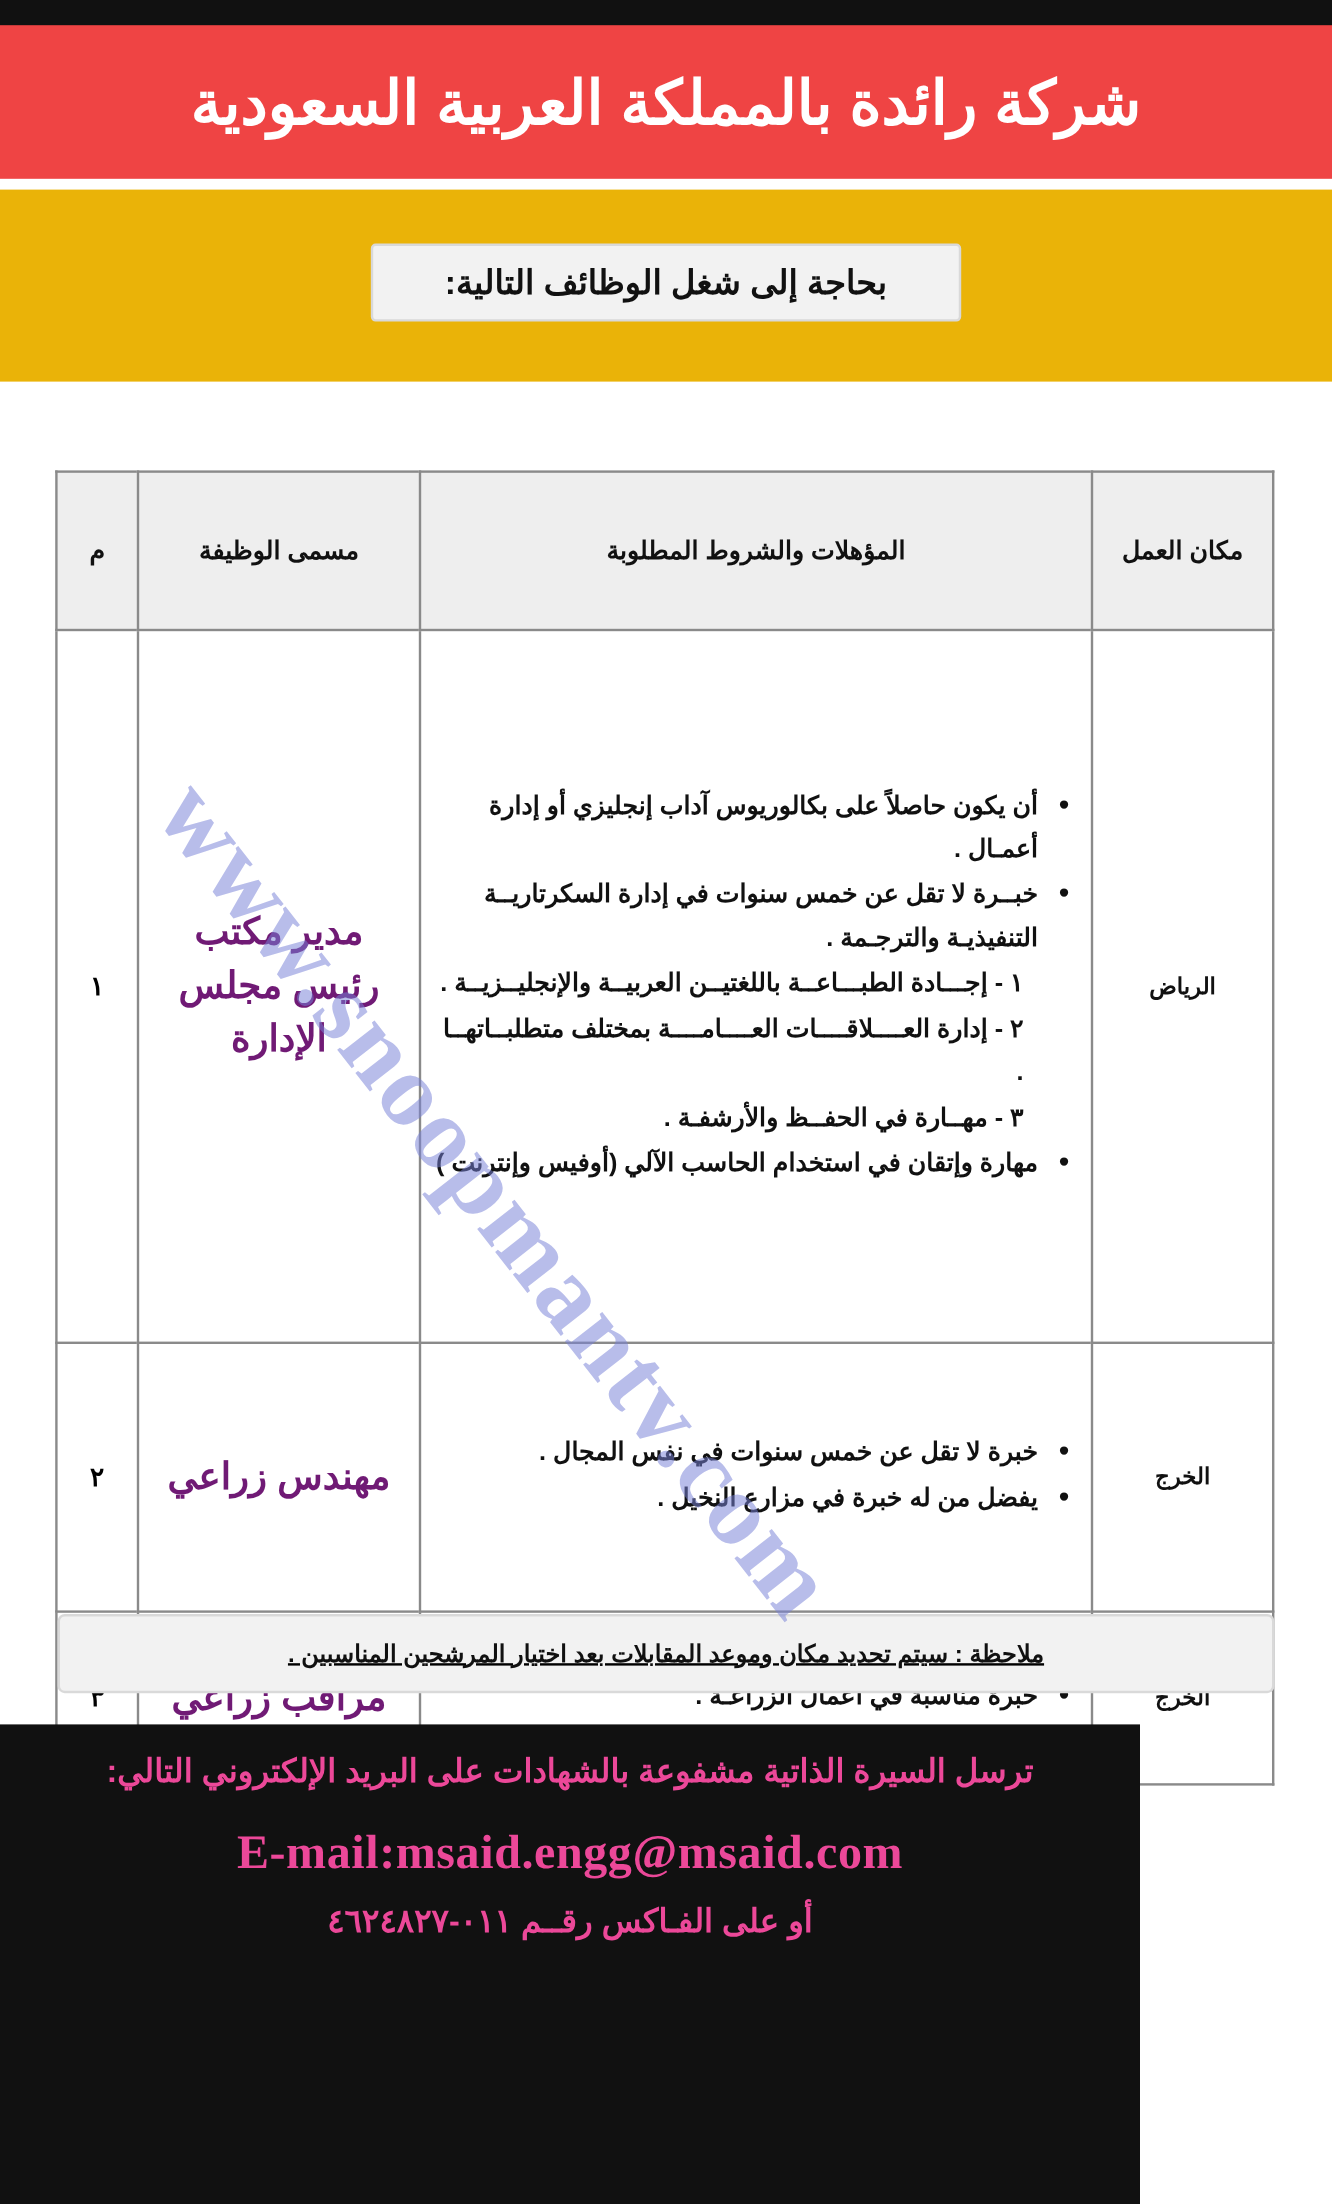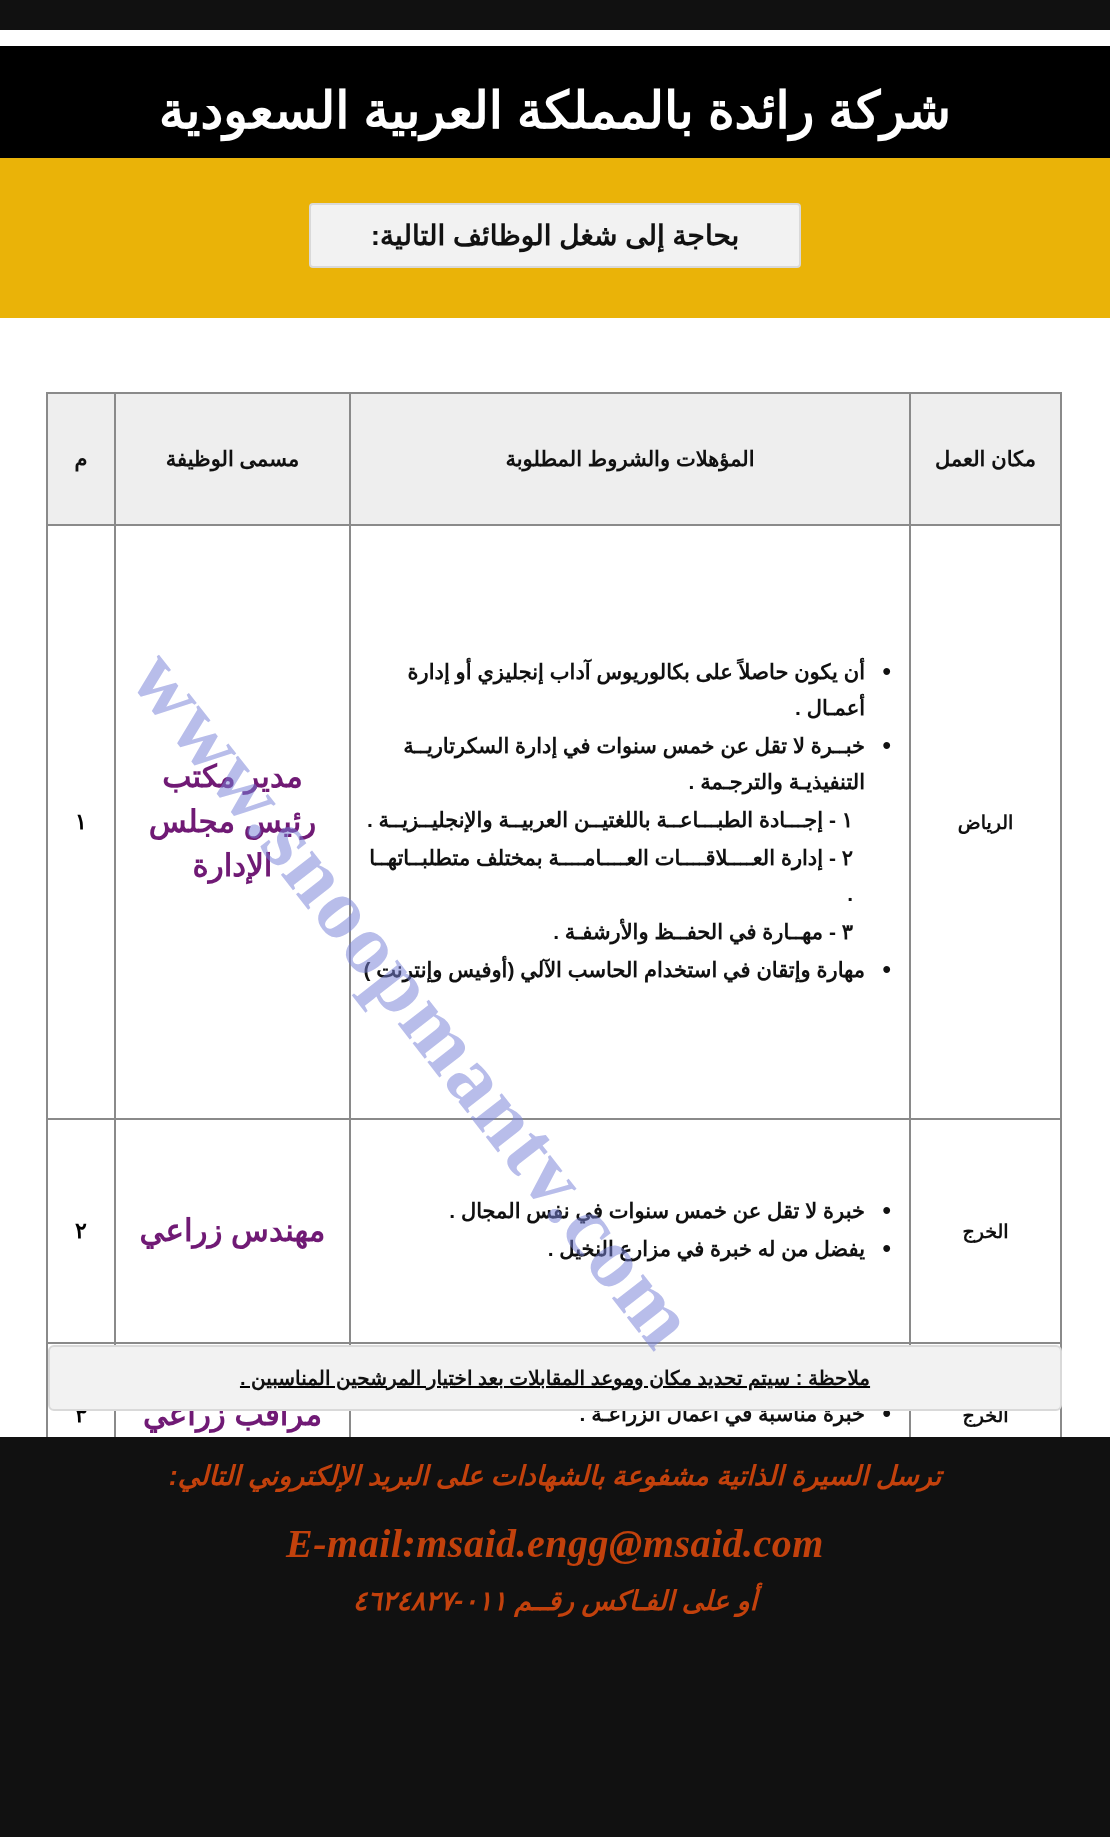--- a/index.html
+++ b/index.html
@@ -25,25 +25,25 @@
     top: 0;
     left: 0;
     width: 1110px;
     height: 30px;
     background: #111111;
   }
 
   
   .company-header {
     position: absolute;
-    top: 46px;
+    top: 21px;
     left: 0;
     width: 1110px;
     height: 128px;
-    background: #000000;
+    background: #ef4444;
     display: flex;
     align-items: center;
     justify-content: center;
   }
   .company-header .title {
     color: #ffffff;
     font-size: 51px;
     font-weight: bold;
     letter-spacing: 0px;
     white-space: nowrap;
@@ -181,28 +181,27 @@
     font-weight: bold;
     color: #111111;
     white-space: nowrap;
   }
 
   
   .footer {
     position: absolute;
     top: 1437px;
     left: 0;
-    width: 1110px;
+    width: 950px;
     height: 400px;
     background: #111111;
-    color: #c2410c;
+    color: #ec4899;
     box-sizing: border-box;
     padding-top: 22px;
     text-align: center;
-    font-style: italic;
   }
   .footer .send-line {
     font-size: 27px;
     font-weight: bold;
     line-height: 1.3;
     white-space: nowrap;
   }
   .footer .email {
     margin-top: 26px;
     font-size: 40px;

